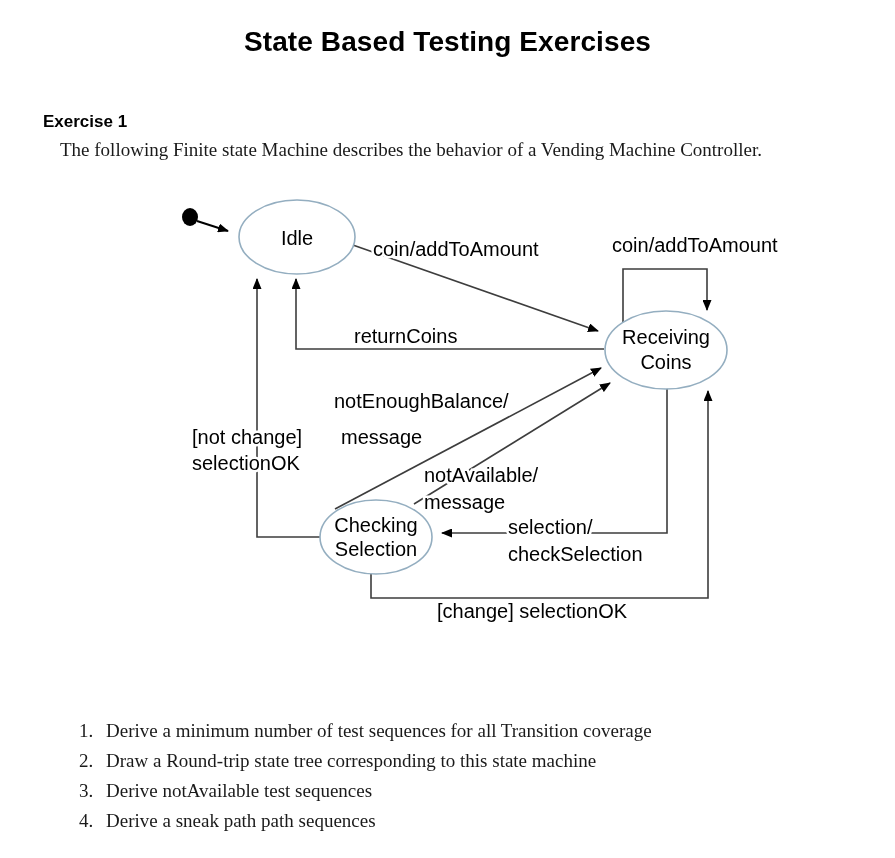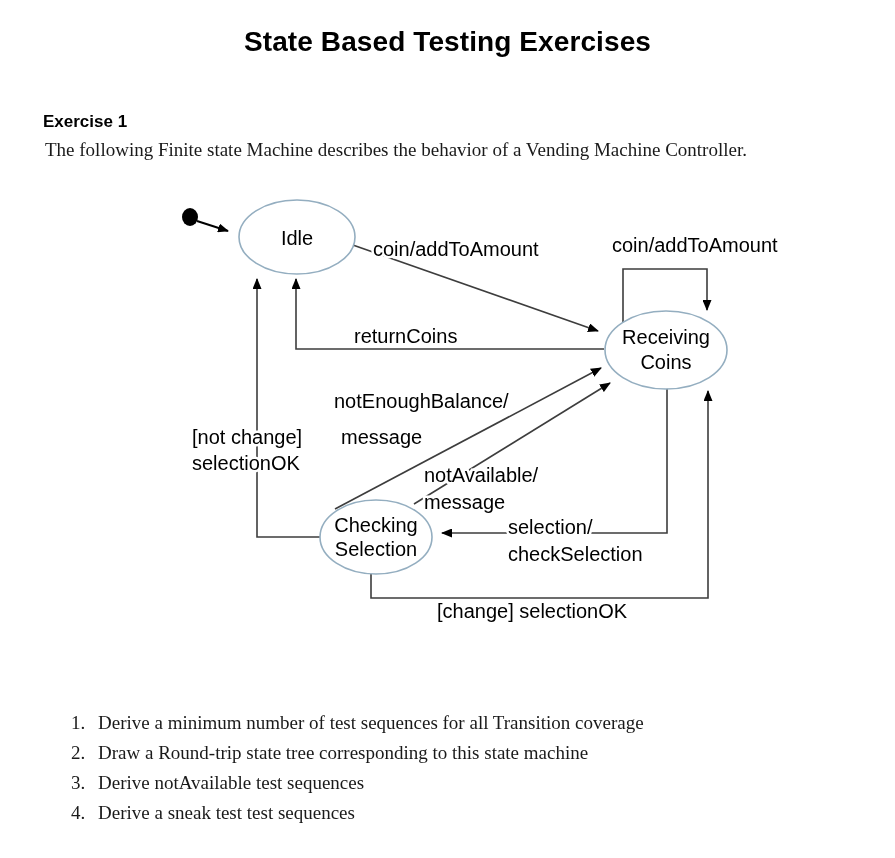--- a/index.html
+++ b/index.html
@@ -38,21 +38,21 @@
     left: 43px;
     top: 104px;
     font-family: "Liberation Sans", "DejaVu Sans", sans-serif;
     font-weight: bold;
     font-size: 17px;
     color: #000000;
     margin-top: 8px;
   }
   .intro-paragraph {
     position: absolute;
-    left: 45px;
+    left: 60px;
     top: 138px;
     width: 830px;
     font-family: "Liberation Serif", "DejaVu Serif", serif;
     font-size: 19px;
     line-height: 24px;
     color: #1a1a1a;
   }
   .diagram-wrap {
     position: absolute;
     left: 0;
@@ -63,21 +63,21 @@
   .diagram-svg {
     display: block;
   }
   .ol-wrap {
     position: absolute;
     left: 45px;
     top: 708px;
     width: 820px;
   }
   ol.task-list {
-    margin: 0;
+    margin: 8px;
     padding-left: 45px;
     font-family: "Liberation Serif", "DejaVu Serif", serif;
     font-size: 19px;
     line-height: 30px;
     color: #1a1a1a;
   }
   ol.task-list li {
     padding-left: 8px;
   }
   
@@ -215,17 +215,17 @@
       </g>
 
     </svg>
   </div>
 
   <div class="ol-wrap">
     <ol class="task-list">
       <li>Derive a minimum number of test sequences for all Transition coverage</li>
       <li>Draw a Round-trip state tree corresponding to this state machine</li>
       <li>Derive notAvailable test sequences</li>
-      <li>Derive a sneak test test sequences</li>
+      <li>Derive a sneak path path sequences</li>
     </ol>
   </div>
 
 </div>
 
 </body></html>

